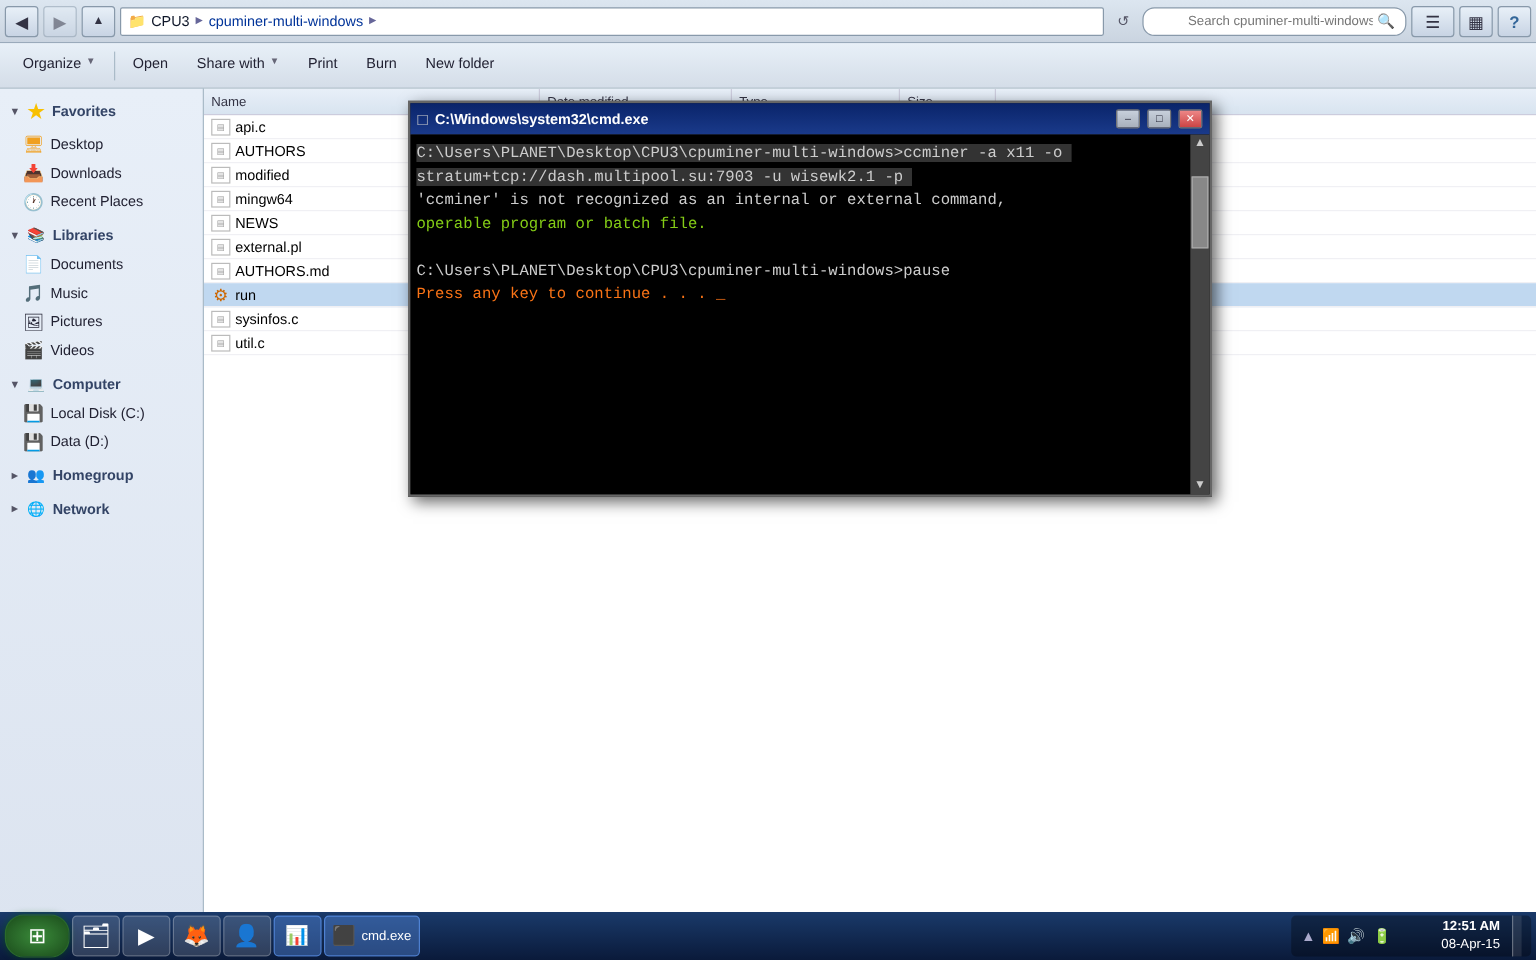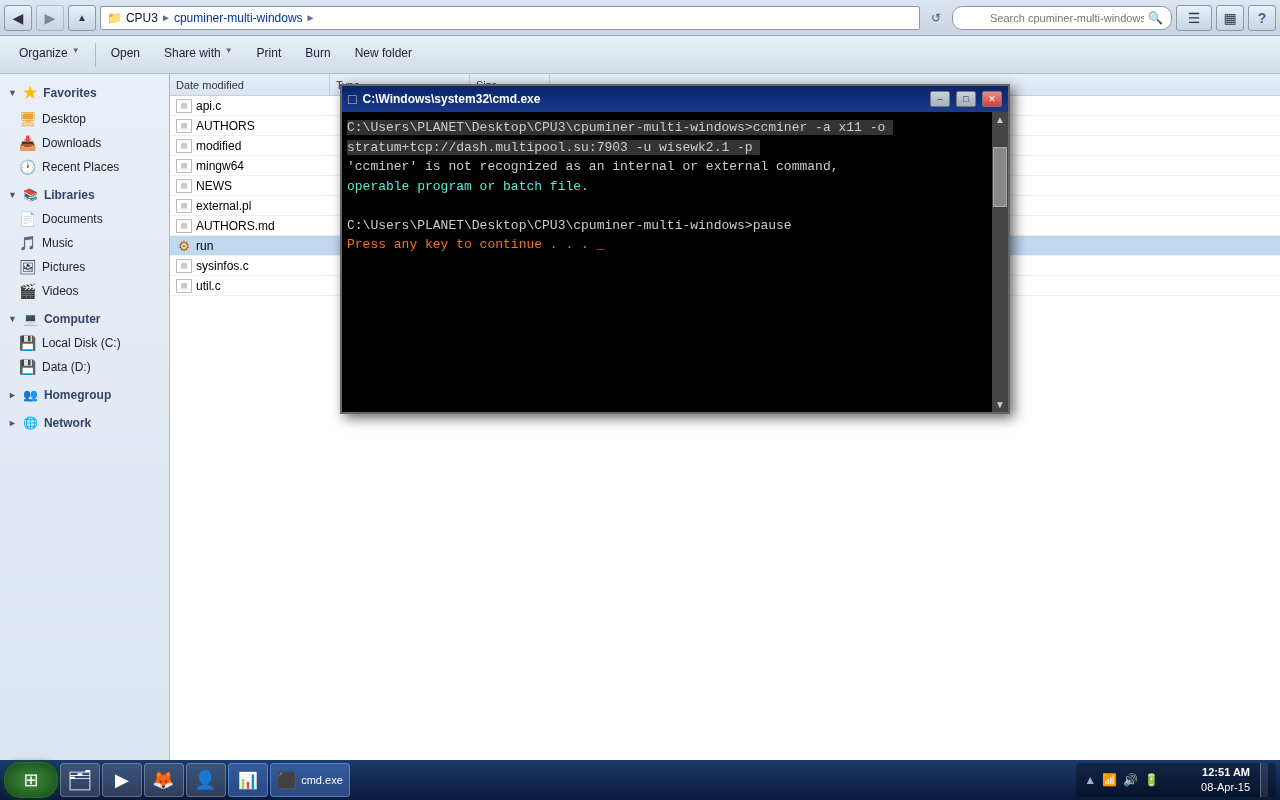--- a/index.html
+++ b/index.html
@@ -273,20 +273,21 @@
         <span class="chevron">►</span>
         <span class="icon network-icon">🌐</span>
         <span>Network</span>
       </div>
     </div>
   </div>
 
   <div class="file-list" style="position:relative;">
 
     <div class="file-list-header">
+      <div class="col col-name">Name</div>
       <div class="col col-date">Date modified</div>
       <div class="col col-type">Type</div>
       <div class="col col-size">Size</div>
     </div>
 
     <div id="file-rows-container">
         <div class="file-row">
       <div class="col col-name">
         <span class="file-icon file-icon-doc" style="width:16px;height:14px;border:1px solid #bbb;background:white;display:inline-flex;align-items:center;justify-content:center;font-size:7px;color:#999;">▤</span>
             <span>api.c</span>
@@ -383,21 +384,21 @@
         <span class="icon">□</span>
         <span class="title">C:\Windows\system32\cmd.exe</span>
         <div class="cmd-titlebar-btn">–</div>
         <div class="cmd-titlebar-btn">□</div>
         <div class="cmd-titlebar-btn close">✕</div>
       </div>
       <div class="cmd-with-scroll">
         <div class="cmd-body">
           <div class="cmd-text" style="color:#ccc; background:#333; display:inline;">C:\Users\PLANET\Desktop\CPU3\cpuminer-multi-windows&gt;ccminer -a x11 -o stratum+tcp://dash.multipool.su:7903 -u wisewk2.1 -p </div><br>
           <div class="cmd-text" style="color:#ccc;">'ccminer' is not recognized as an internal or external command,</div>
-          <div class="cmd-text" style="color:#5eead4;">operable program or batch file.</div>
+          <div class="cmd-text" style="color:#84cc16;">operable program or batch file.</div>
           <br>
           <div class="cmd-text" style="color:#ccc;">C:\Users\PLANET\Desktop\CPU3\cpuminer-multi-windows&gt;pause</div>
           <div class="cmd-text" style="color:#f97316;">Press any key to continue . . . _</div>
         </div>
         <div class="cmd-scrollbar">
           <div style="color:#ccc;cursor:pointer;font-size:10px;padding:2px;">▲</div>
           <div class="cmd-scrollbar-thumb"></div>
           <div style="flex:1;"></div>
           <div style="color:#ccc;cursor:pointer;font-size:10px;padding:2px;">▼</div>
         </div>

